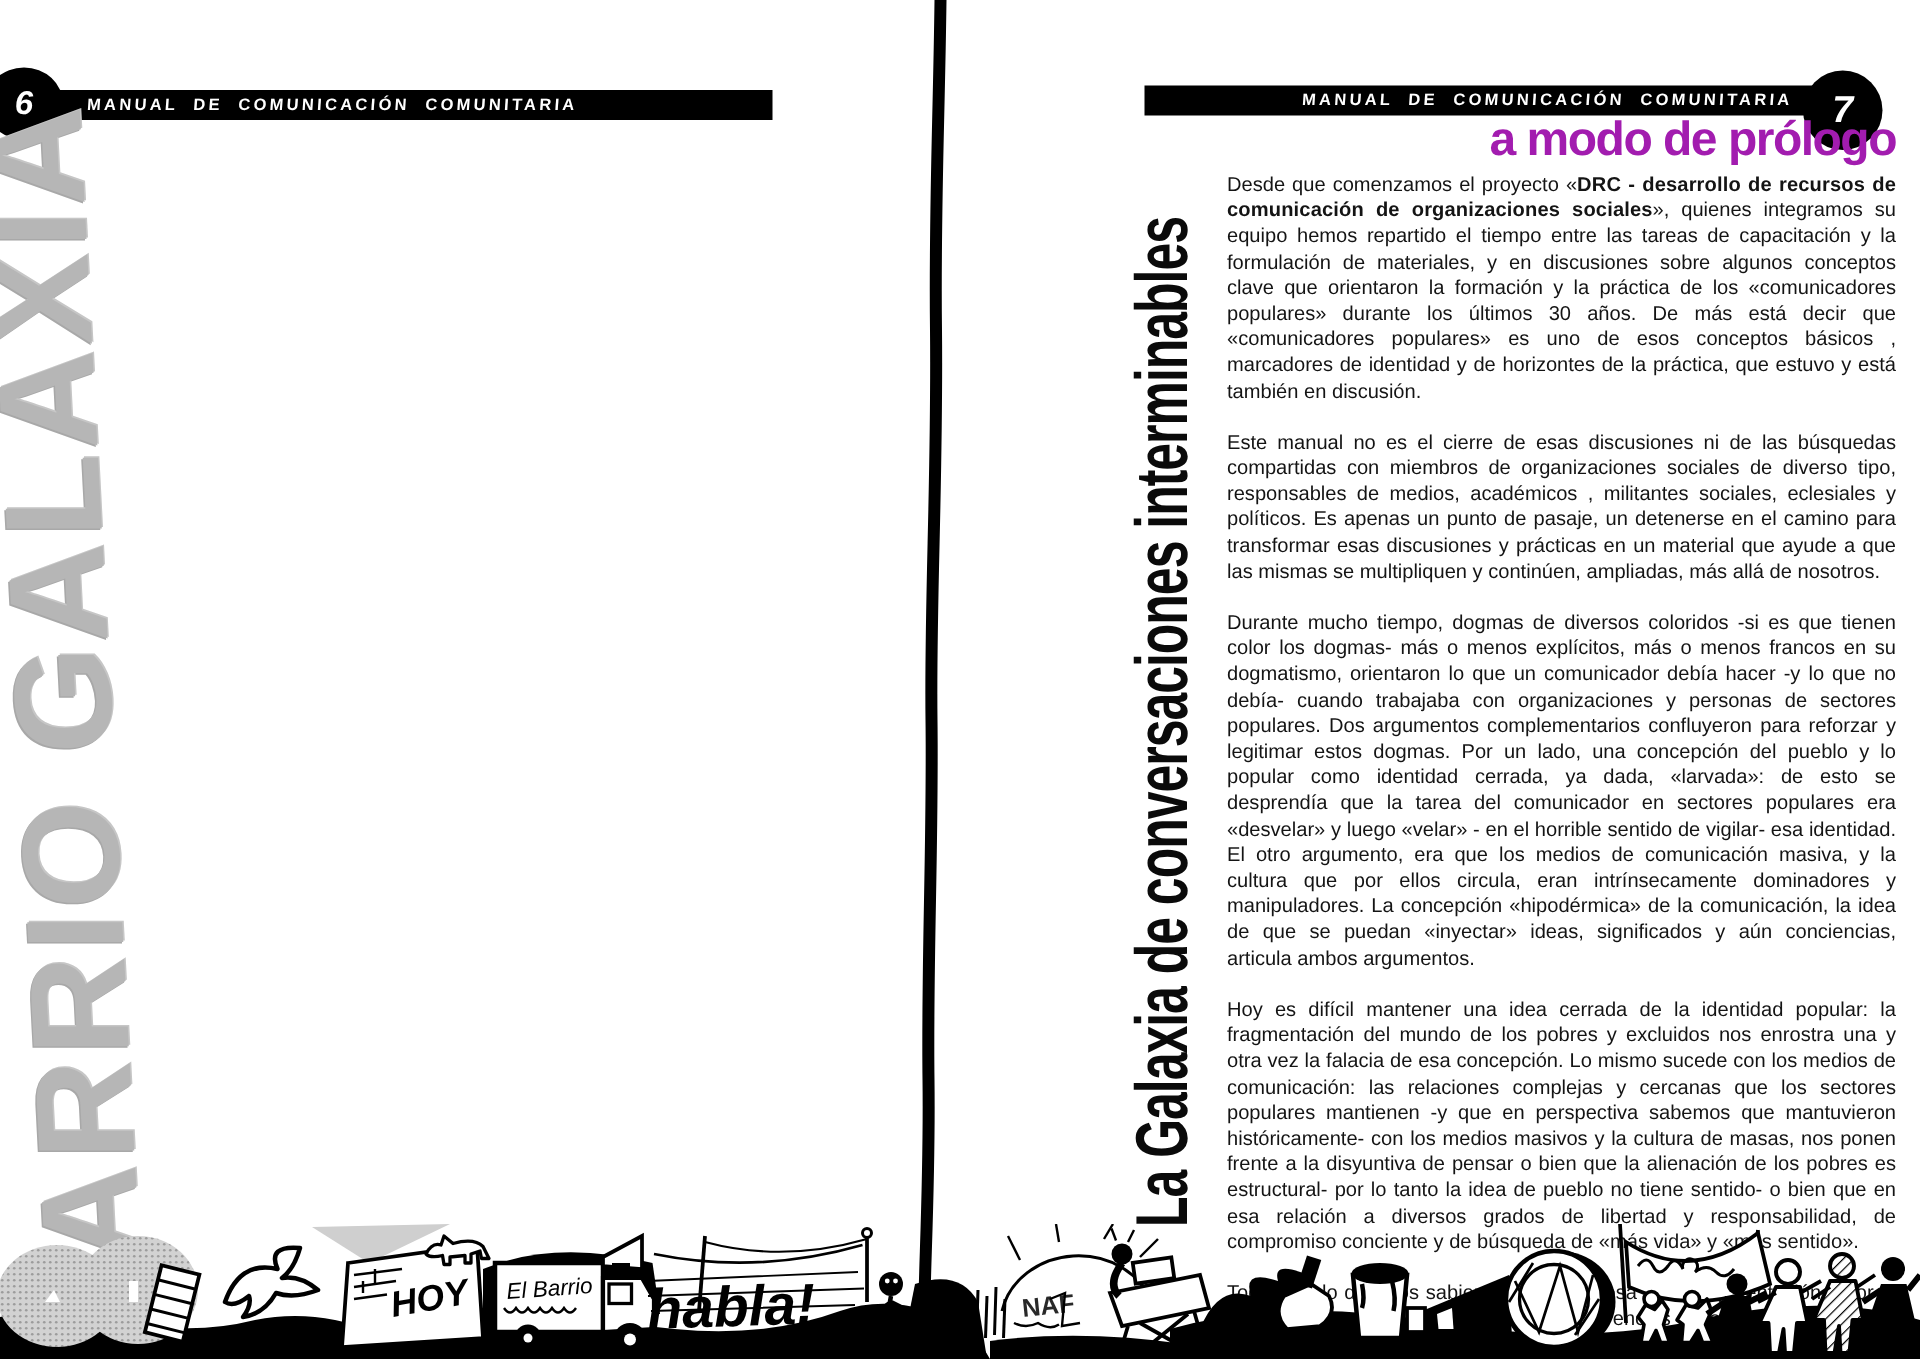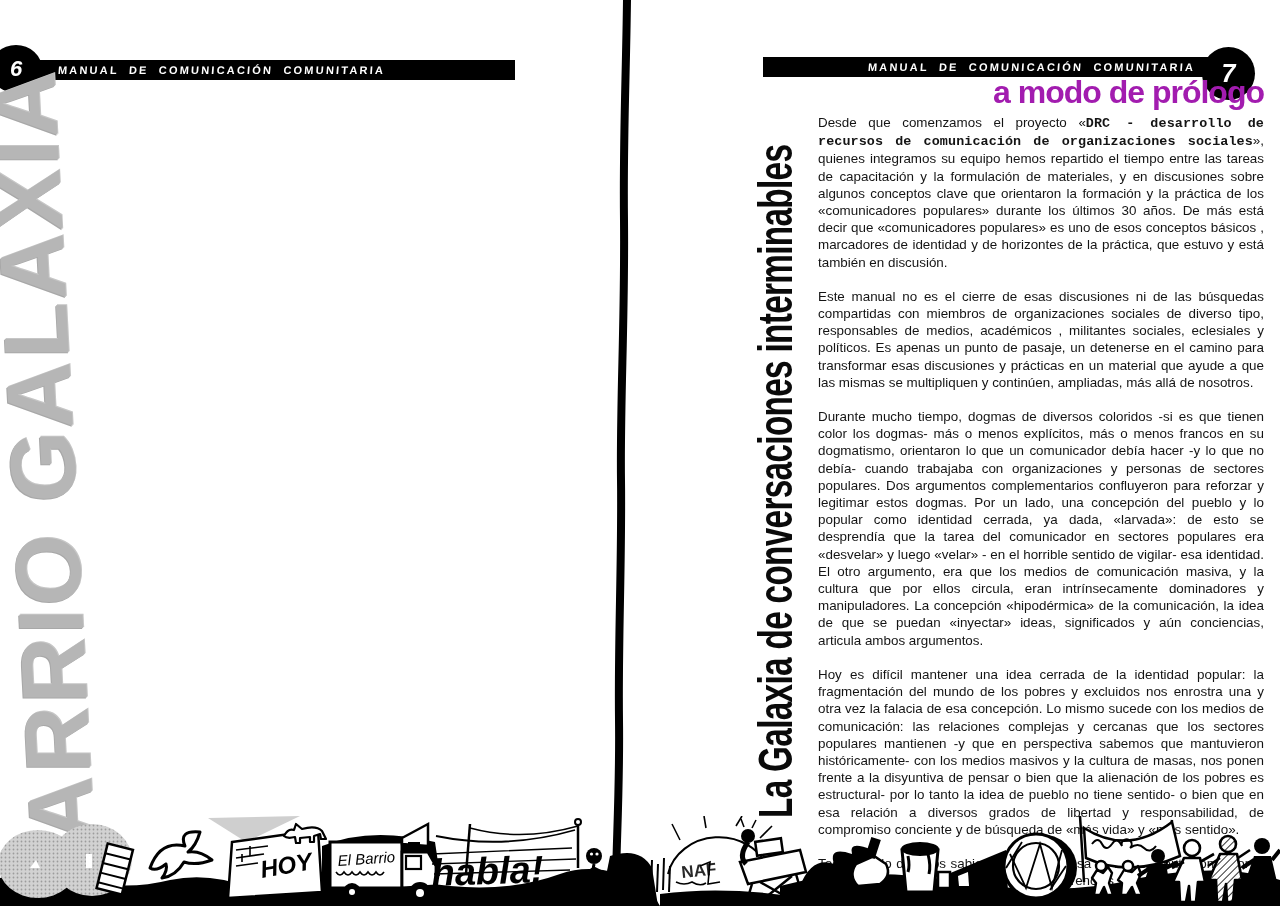--- a/index.html
+++ b/index.html
@@ -56,21 +56,21 @@
     transform:skewY(-3deg);
     text-shadow:1px 1px 0 #c6c6c6,-1px -1px 0 #a8a8a8;
     font-family:"Liberation Sans",sans-serif;
   }
   
   .body-col{
     position:absolute;left:818px;top:114px;width:446px;
     font-size:13.4px;line-height:17.2px;text-align:justify;color:#141414;
   }
   .body-col p{margin:0 0 17px 0;}
-  .body-col b{letter-spacing:0.1px;font-family:Liberation Mono, monospace;}
+  .body-col b{letter-spacing:0.1px;}
   
   .spine{position:absolute;left:600px;top:0;width:40px;height:906px;pointer-events:none;z-index:5;}
   
   .strip{position:absolute;left:0;top:816px;width:1280px;height:90px;z-index:3;}
   .strip text{font-family:"Liberation Sans",sans-serif;}
   .script-word{font-family:"DejaVu Serif",serif;font-style:italic;font-weight:bold;}
 </style>
 </head>
 <body>
 

